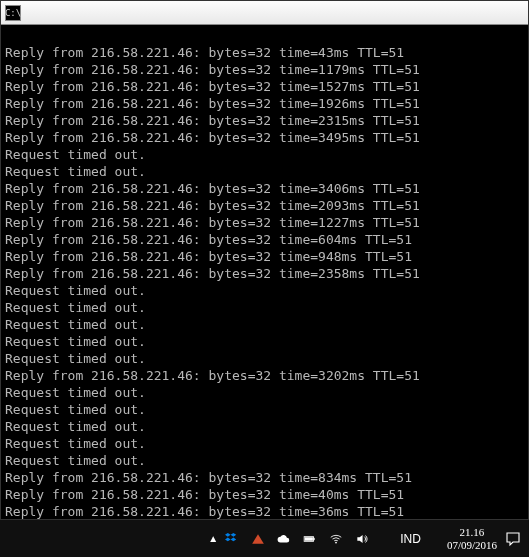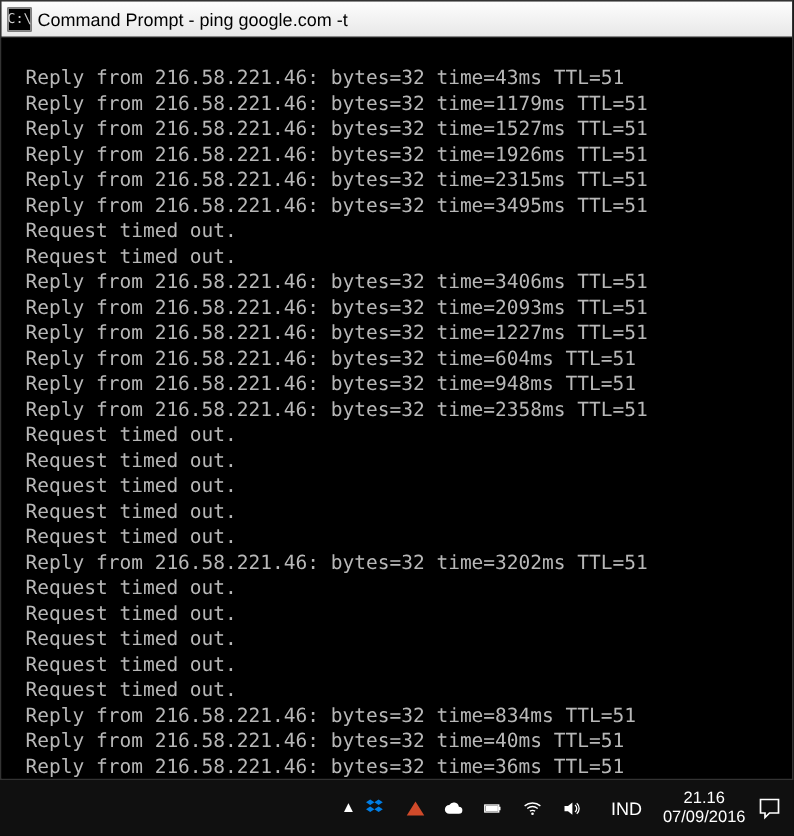--- a/index.html
+++ b/index.html
@@ -1,37 +1,36 @@
 <!DOCTYPE html>
 <html><head>
 <meta charset="utf-8">
 <style>
   * { margin: 0; padding: 0; box-sizing: border-box; }
   body { width: 529px; height: 557px; background: #1a1a1a; font-family: Arial, sans-serif; overflow: hidden; position: relative; }
   .window { position: absolute; top: 0; left: 0; width: 529px; height: 520px; border: 1px solid #333; background: #000; }
   .titlebar { height: 24px; background: linear-gradient(#fdfdfd, #e8e8e8); border-bottom: 1px solid #888; display: flex; align-items: center; padding: 0 4px; font-size: 12px; color: #000; }
   .titlebar-icon { width: 16px; height: 16px; margin-right: 4px; background: #000; border: 1px solid #888; display: flex; align-items: center; justify-content: center; font-size: 9px; color: #ccc; font-family: monospace; }
-  .terminal { width: 100%; height: calc(100% - 24px); background: #000; color: #b8b8b8; font-family: "Lucida Console", monospace; font-size: 13px; line-height: 17px; padding: 2px 16px; overflow: hidden; white-space: pre; }
+  .terminal { width: 100%; height: calc(100% - 24px); background: #000; color: #b8b8b8; font-family: "Lucida Console", monospace; font-size: 13px; line-height: 17px; padding: 2px 4px; overflow: hidden; white-space: pre; }
   .line { display: block; }
   .taskbar { position: absolute; bottom: 0; left: 0; width: 529px; height: 37px; background: #101010; display: flex; align-items: center; justify-content: flex-end; padding: 0 6px; color: #fff; font-size: 11px; }
   .tray-icons { display: flex; align-items: center; gap: 10px; margin-right: 10px; }
   .tray-icon { width: 16px; height: 16px; display: flex; align-items: center; justify-content: center; }
   .tray-icon svg { width: 14px; height: 14px; }
-  .lang { font-size: 12px; margin: 0 8px; }
-  .clock { text-align: center; font-size: 11px; line-height: 13px; margin: 0 6px; }
+  .lang { font-size: 12px; margin: 0 20px; }
+  .clock { text-align: center; font-size: 11px; line-height: 13px; margin: 0 6px; font-family: Liberation Serif, serif; }
   .notif { width: 20px; height: 20px; display:flex; align-items:center; justify-content:center; }
   .chevron { color: #fff; font-size: 10px; margin-right: 6px; }
 </style>
 </head>
 <body>
 
 <div class="window">
   <div class="titlebar">
     <div class="titlebar-icon">C:\</div>
-    <span>Command Prompt - ping  google.com -t</span>
   </div>
   <div class="terminal" id="terminal"><span class="line"> </span><span class="line">Reply from 216.58.221.46: bytes=32 time=43ms TTL=51</span><span class="line">Reply from 216.58.221.46: bytes=32 time=1179ms TTL=51</span><span class="line">Reply from 216.58.221.46: bytes=32 time=1527ms TTL=51</span><span class="line">Reply from 216.58.221.46: bytes=32 time=1926ms TTL=51</span><span class="line">Reply from 216.58.221.46: bytes=32 time=2315ms TTL=51</span><span class="line">Reply from 216.58.221.46: bytes=32 time=3495ms TTL=51</span><span class="line">Request timed out.</span><span class="line">Request timed out.</span><span class="line">Reply from 216.58.221.46: bytes=32 time=3406ms TTL=51</span><span class="line">Reply from 216.58.221.46: bytes=32 time=2093ms TTL=51</span><span class="line">Reply from 216.58.221.46: bytes=32 time=1227ms TTL=51</span><span class="line">Reply from 216.58.221.46: bytes=32 time=604ms TTL=51</span><span class="line">Reply from 216.58.221.46: bytes=32 time=948ms TTL=51</span><span class="line">Reply from 216.58.221.46: bytes=32 time=2358ms TTL=51</span><span class="line">Request timed out.</span><span class="line">Request timed out.</span><span class="line">Request timed out.</span><span class="line">Request timed out.</span><span class="line">Request timed out.</span><span class="line">Reply from 216.58.221.46: bytes=32 time=3202ms TTL=51</span><span class="line">Request timed out.</span><span class="line">Request timed out.</span><span class="line">Request timed out.</span><span class="line">Request timed out.</span><span class="line">Request timed out.</span><span class="line">Reply from 216.58.221.46: bytes=32 time=834ms TTL=51</span><span class="line">Reply from 216.58.221.46: bytes=32 time=40ms TTL=51</span><span class="line">Reply from 216.58.221.46: bytes=32 time=36ms TTL=51</span></div>
 </div>
 
 <div class="taskbar">
   <span class="chevron">▲</span>
   <div class="tray-icons">
     <span class="tray-icon">
       <svg viewBox="0 0 24 24">
           <path fill="#007ee5" d="M6 2l6 4-6 4-6-4 6-4zm12 0l6 4-6 4-6-4 6-4zM6 12l6 4-6 4-6-4 6-4zm12 0l6 4-6 4-6-4 6-4z" transform="scale(0.8)"></path>

